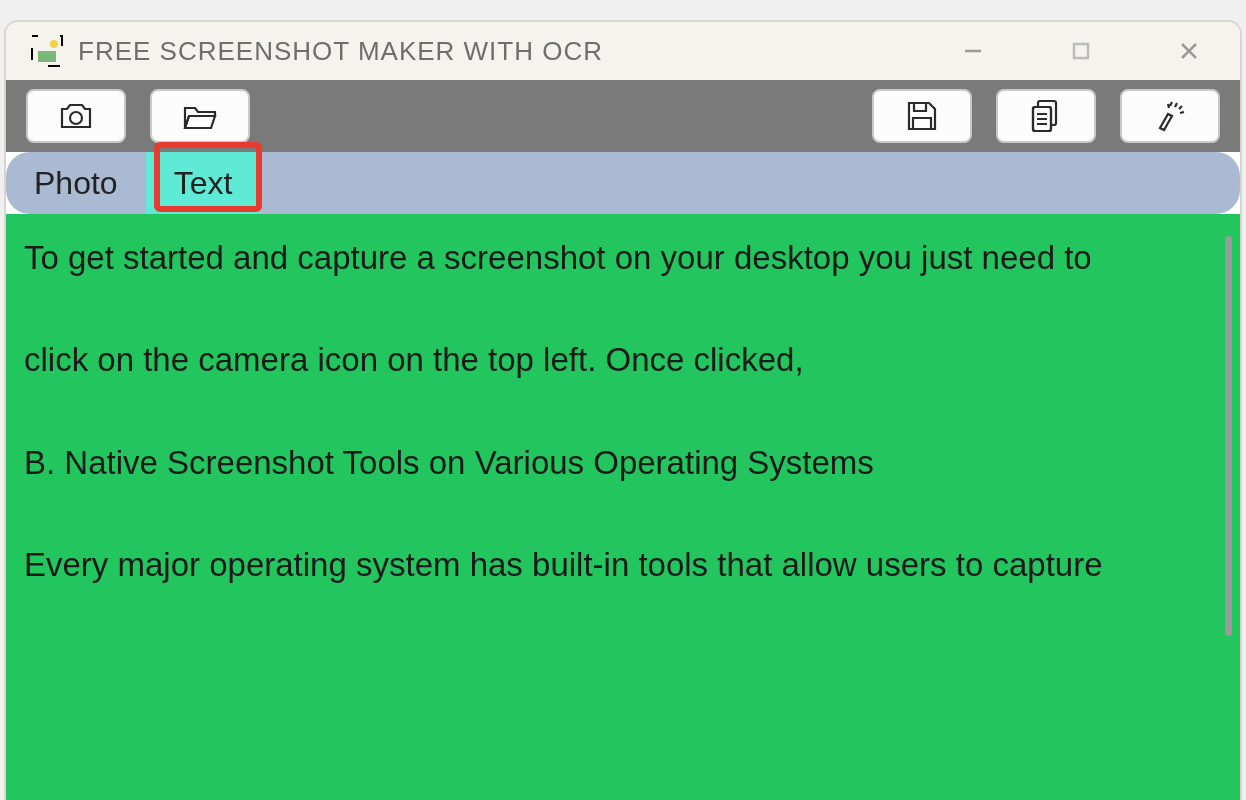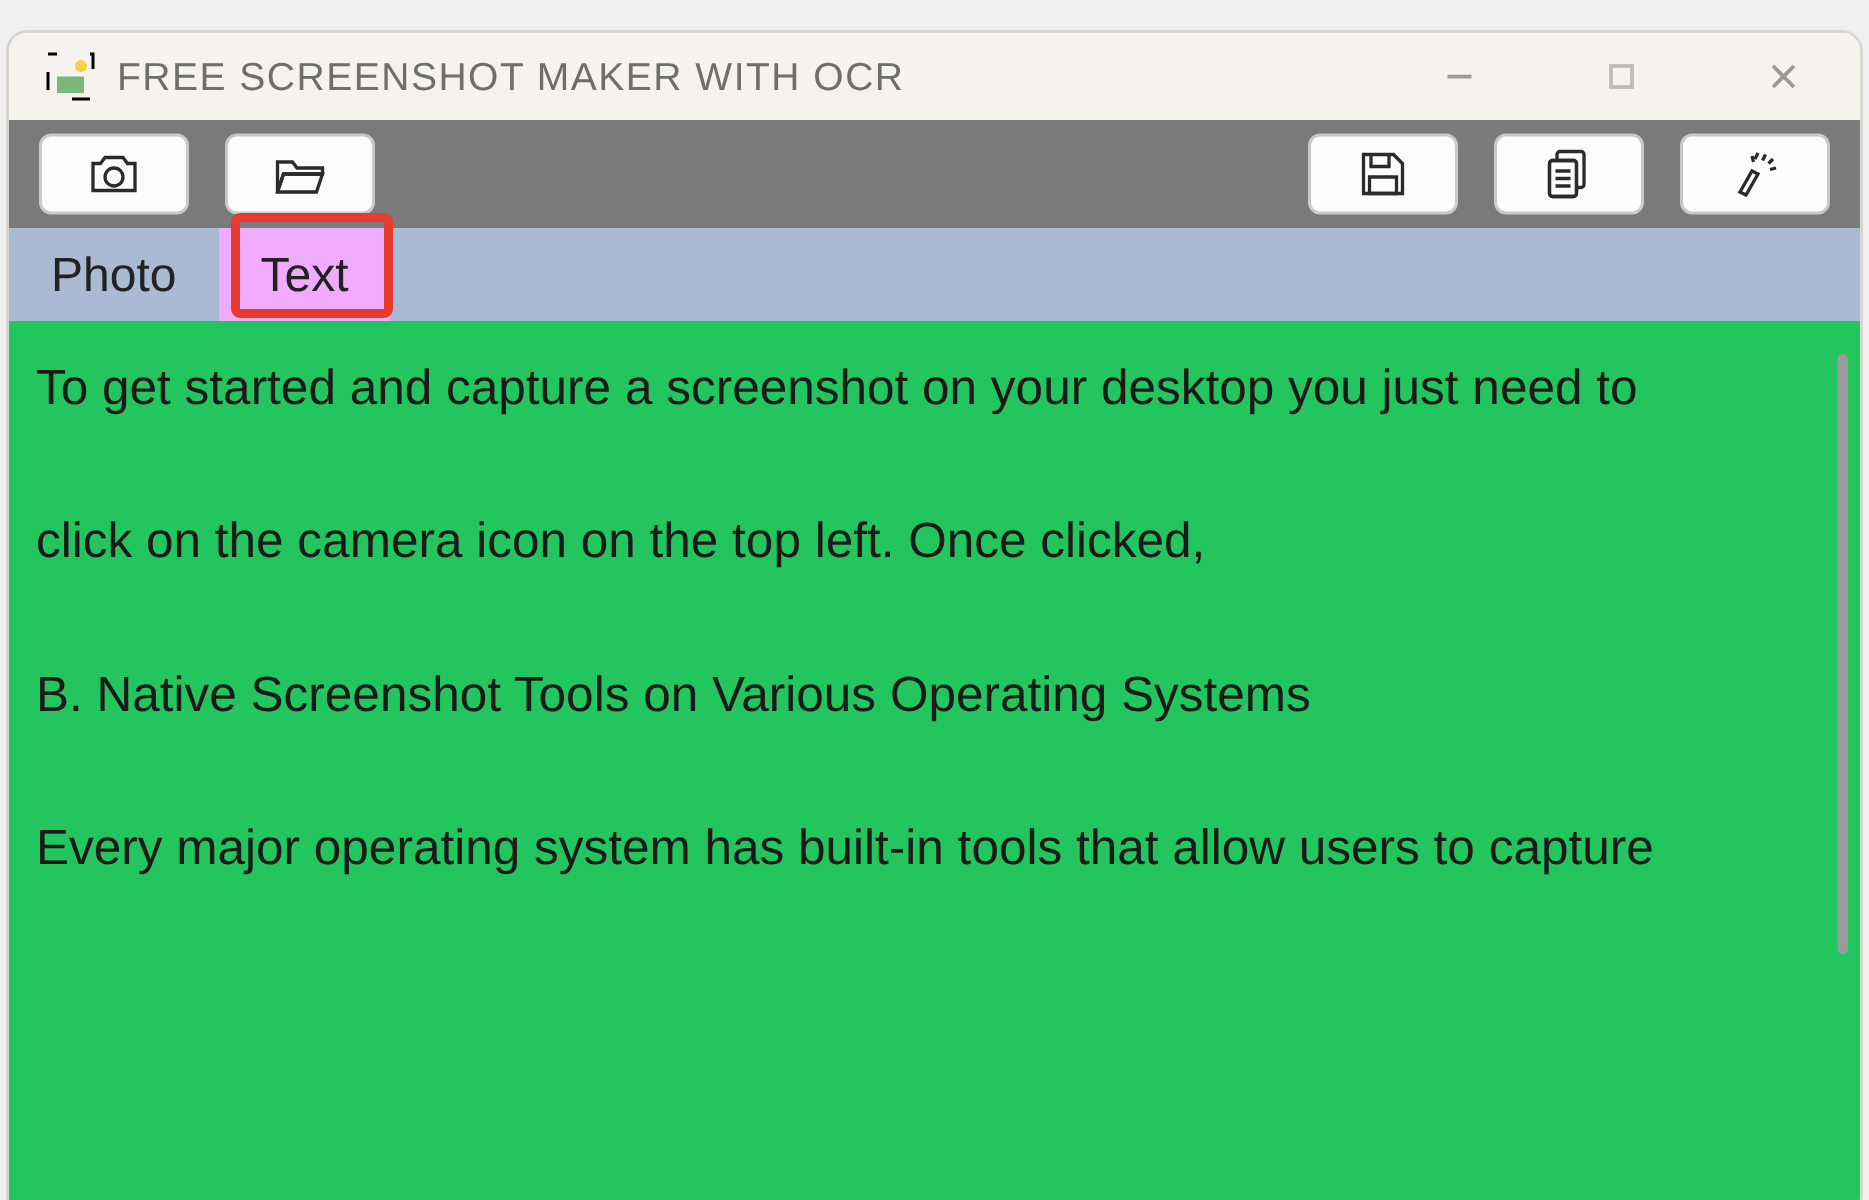--- a/index.html
+++ b/index.html
@@ -79,31 +79,32 @@
 }
 .tool-btn svg { width: 40px; height: 40px; stroke: #2b2b2b; stroke-width: 2.2; fill: none; }
 .toolbar-spacer { flex: 1 1 auto; }
 
 .tabs-row {
   height: 62px;
   background: #a9bad2;
   display: flex;
   align-items: stretch;
   position: relative;
+  border-radius: 24px;
 }
 .tab {
   padding: 0 28px;
   display: flex;
   align-items: center;
   font-size: 32px;
   font-weight: 500;
   color: #222;
 }
 .tab.active {
-  background: #f0abfc;
+  background: #5eead4;
 }
 .tab-highlight {
   position: absolute;
   border: 6px solid #e63b2e;
   border-radius: 6px;
   pointer-events: none;
 }
 
 .content {
   flex: 1 1 auto;

